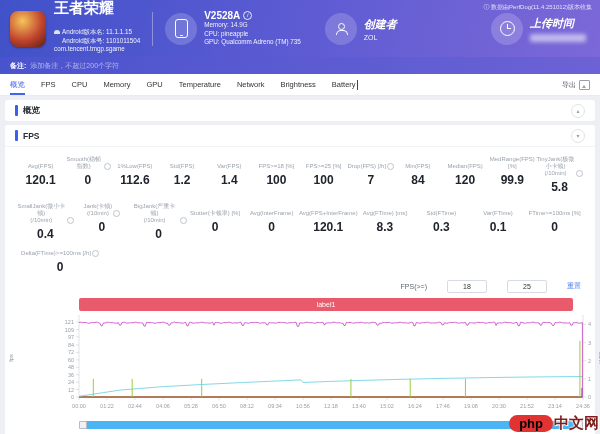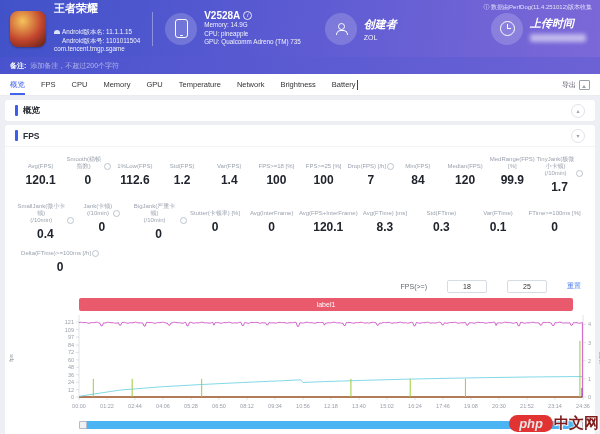--- a/index.html
+++ b/index.html
@@ -6,21 +6,21 @@
   .page{width:600px;height:434px;position:relative;overflow:hidden;background:#edeff4;
         font-family:"Liberation Sans","DejaVu Sans",sans-serif;-webkit-font-smoothing:antialiased;}
   
   .hdr{height:57px;display:flex;align-items:center;color:#fff;position:relative;
        background:linear-gradient(100deg,#4152c9 0%,#5a5ad2 45%,#7c68d8 100%);}
   .perfnote{position:absolute;top:3px;right:8px;font-size:6px;color:rgba(255,255,255,.8);}
   .appicon{width:36px;height:36px;border-radius:8px;margin:0 8px 0 10px;flex:none;
            background:radial-gradient(circle at 35% 28%,#f5c45a,#c2452e 55%,#5a1d12);
            box-shadow:0 1px 2px rgba(0,0,0,.3);}
   .appinfo{line-height:8.5px;}
-  .apptitle{font-size:11px;font-weight:bold;margin-bottom:16px;}
+  .apptitle{font-size:15px;font-weight:bold;margin-bottom:16px;}
   .appline{font-size:6.3px;opacity:.92;display:flex;align-items:center;gap:2px;}
   .android-ic{width:6px;height:4px;border-radius:3px 3px 0 0;background:#fff;opacity:.9;display:inline-block;flex:none;}
   .vdiv{width:1px;height:34px;background:rgba(255,255,255,.35);margin:0 12px;flex:none;}
   .cir{width:32px;height:32px;border-radius:50%;background:rgba(255,255,255,.18);
        display:flex;align-items:center;justify-content:center;margin-right:7px;flex:none;}
   .phone-ic{width:11px;height:17px;border:1.4px solid #fff;border-radius:3px;position:relative;}
   .phone-ic::after{content:"";position:absolute;bottom:1px;left:50%;margin-left:-1.5px;width:3px;height:1.5px;background:#fff;border-radius:1px;}
   .devname{font-size:10px;font-weight:bold;display:flex;gap:3px;align-items:center;}
   .inf-circle{width:7px;height:7px;border:1px solid rgba(255,255,255,.85);border-radius:50%;
               font-size:5px;line-height:6px;text-align:center;font-style:italic;font-weight:normal;}
@@ -78,21 +78,21 @@
   .band{margin:4px 22px 0 74px;height:13px;background:#e85a6c;border-radius:2px;display:flex;align-items:center;justify-content:center;}
   .band-label{font-size:7px;color:#fff;}
   svg.chart{display:block;width:600px;height:110px;}
   .scrollbar{height:8px;background:#4ab5f2;border-radius:2px;margin:0 12px 0 74px;position:relative;cursor:pointer;}
   .sb-handle{position:absolute;top:0;width:8px;height:8px;background:#eef0f3;border:1px solid #b7bcc4;border-radius:1px;box-sizing:border-box;}
   .sb-handle.left{left:0;}.sb-handle.right{right:0;}
   .legend{display:flex;justify-content:center;align-items:center;gap:10px;margin-top:4px;}
   .lg-item{display:flex;align-items:center;gap:3px;font-size:6.5px;color:#4a4f57;cursor:pointer;white-space:nowrap;}
   
   .watermark{position:absolute;right:1px;bottom:1px;display:flex;align-items:center;z-index:5;}
-  .wm-php{background:#e23333;color:#e5e5e5;font-weight:bold;font-style:italic;font-size:13px;padding:1px 10px;border-radius:9px;}
+  .wm-php{background:#e23333;color:#000000;font-weight:bold;font-size:13px;padding:1px 10px;border-radius:9px;}
   .wm-cn{font-size:15px;font-weight:900;color:#7f1d1d;text-shadow:0 0 2px #fff,0 0 2px #fff,1px 1px 0 #fff;margin-left:1px;}
 </style>
 </head>
 <body>
 
 <div class="page">
 
   <div class="hdr">
     <div class="perfnote">ⓘ 数据由PerfDog(11.4.251012)版本收集</div>
     <div class="appicon"></div>
@@ -225,21 +225,21 @@
               <div class="lbl"><span>Median(FPS)</span></div>
               <div class="val">120</div>
             </div>
             <div class="stat-cell">
               <div class="lbl"><span>MedRange(FPS)[%]</span></div>
               <div class="val">99.9</div>
             </div>
             <div class="stat-cell">
               <div class="lbl"><span>TinyJank(极微小卡顿)
 (/10min)</span><span class="inf-dot"></span></div>
-              <div class="val">1.7</div>
+              <div class="val">5.8</div>
             </div>
           </div>
           <div class="stat-row">
             <div class="stat-cell">
               <div class="lbl"><span>SmallJank(微小卡顿)
 (/10min)</span><span class="inf-dot"></span></div>
               <div class="val">0.4</div>
             </div>
             <div class="stat-cell">
               <div class="lbl"><span>Jank(卡顿)

